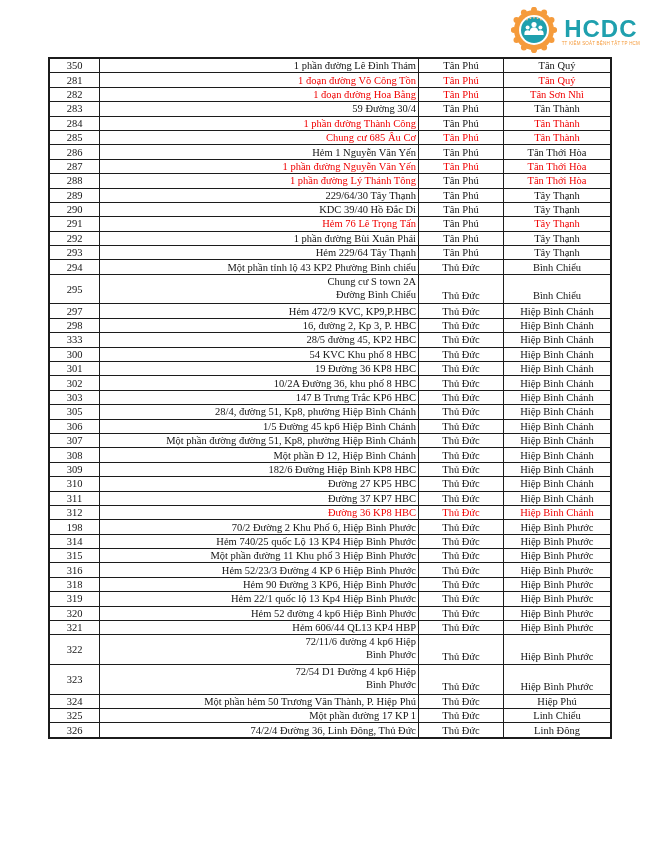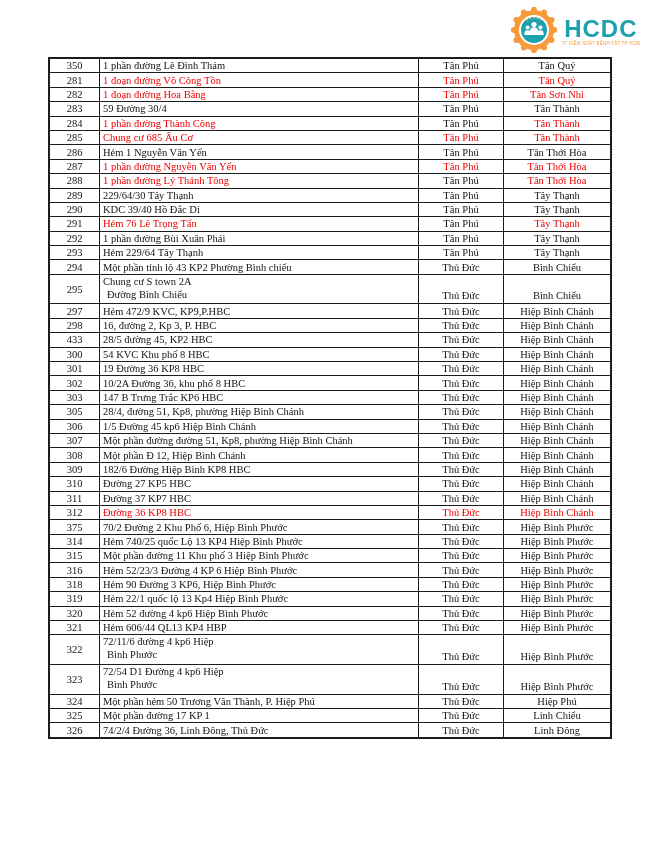--- a/index.html
+++ b/index.html
@@ -25,21 +25,21 @@
   }
   
   .tbl-wrap { position:absolute; left:48px; top:57px; }
   table {
     border-collapse:collapse; table-layout:fixed; width:552px;
     font-size:10.5px; line-height:13px; color:#141414;
   }
   td { border:1px solid #1c1c1c; padding:0 2px; overflow:hidden; }
   table { border:2px solid #1c1c1c; }
   .c-no   { width:45px;  text-align:center; vertical-align:middle; }
-  .c-addr { width:313px; text-align:left; padding-left:3px; white-space:nowrap; }
+  .c-addr { width:313px; text-align:right; padding-left:3px; white-space:nowrap; }
   .c-dist { width:80px;  text-align:center; vertical-align:middle;border-radius:7px; }
   .c-ward { width:102px; text-align:center; vertical-align:middle; }
   tr.single td { height:13.4px; }
   tr.double td { height:27.6px; }
   tr.double .c-dist, tr.double .c-ward { vertical-align:bottom; padding-bottom:1px; }
   tr.double .c-addr { vertical-align:top; }
   .red { color:#f00000; }
 </style>
 </head>
 <body>
@@ -197,21 +197,21 @@
             <td class="c-dist">Thủ Đức</td>
             <td class="c-ward">Hiệp Bình Chánh</td>
           </tr>
           <tr class="single">
             <td class="c-no">298</td>
             <td class="c-addr">16, đường 2, Kp 3, P. HBC</td>
             <td class="c-dist">Thủ Đức</td>
             <td class="c-ward">Hiệp Bình Chánh</td>
           </tr>
           <tr class="single">
-            <td class="c-no">433</td>
+            <td class="c-no">333</td>
             <td class="c-addr">28/5 đường 45, KP2 HBC</td>
             <td class="c-dist">Thủ Đức</td>
             <td class="c-ward">Hiệp Bình Chánh</td>
           </tr>
           <tr class="single">
             <td class="c-no">300</td>
             <td class="c-addr">54 KVC Khu phố 8 HBC</td>
             <td class="c-dist">Thủ Đức</td>
             <td class="c-ward">Hiệp Bình Chánh</td>
           </tr>
@@ -275,21 +275,21 @@
             <td class="c-dist">Thủ Đức</td>
             <td class="c-ward">Hiệp Bình Chánh</td>
           </tr>
           <tr class="single">
             <td class="c-no">312</td>
             <td class="c-addr red"> Đường 36 KP8 HBC</td>
             <td class="c-dist red">Thủ Đức</td>
             <td class="c-ward red">Hiệp Bình Chánh</td>
           </tr>
           <tr class="single">
-            <td class="c-no">375</td>
+            <td class="c-no">198</td>
             <td class="c-addr">70/2 Đường 2 Khu Phố 6, Hiệp Bình Phước</td>
             <td class="c-dist">Thủ Đức</td>
             <td class="c-ward">Hiệp Bình Phước</td>
           </tr>
           <tr class="single">
             <td class="c-no">314</td>
             <td class="c-addr">Hẻm 740/25 quốc Lộ 13 KP4 Hiệp  Bình Phước</td>
             <td class="c-dist">Thủ Đức</td>
             <td class="c-ward">Hiệp Bình Phước</td>
           </tr>

